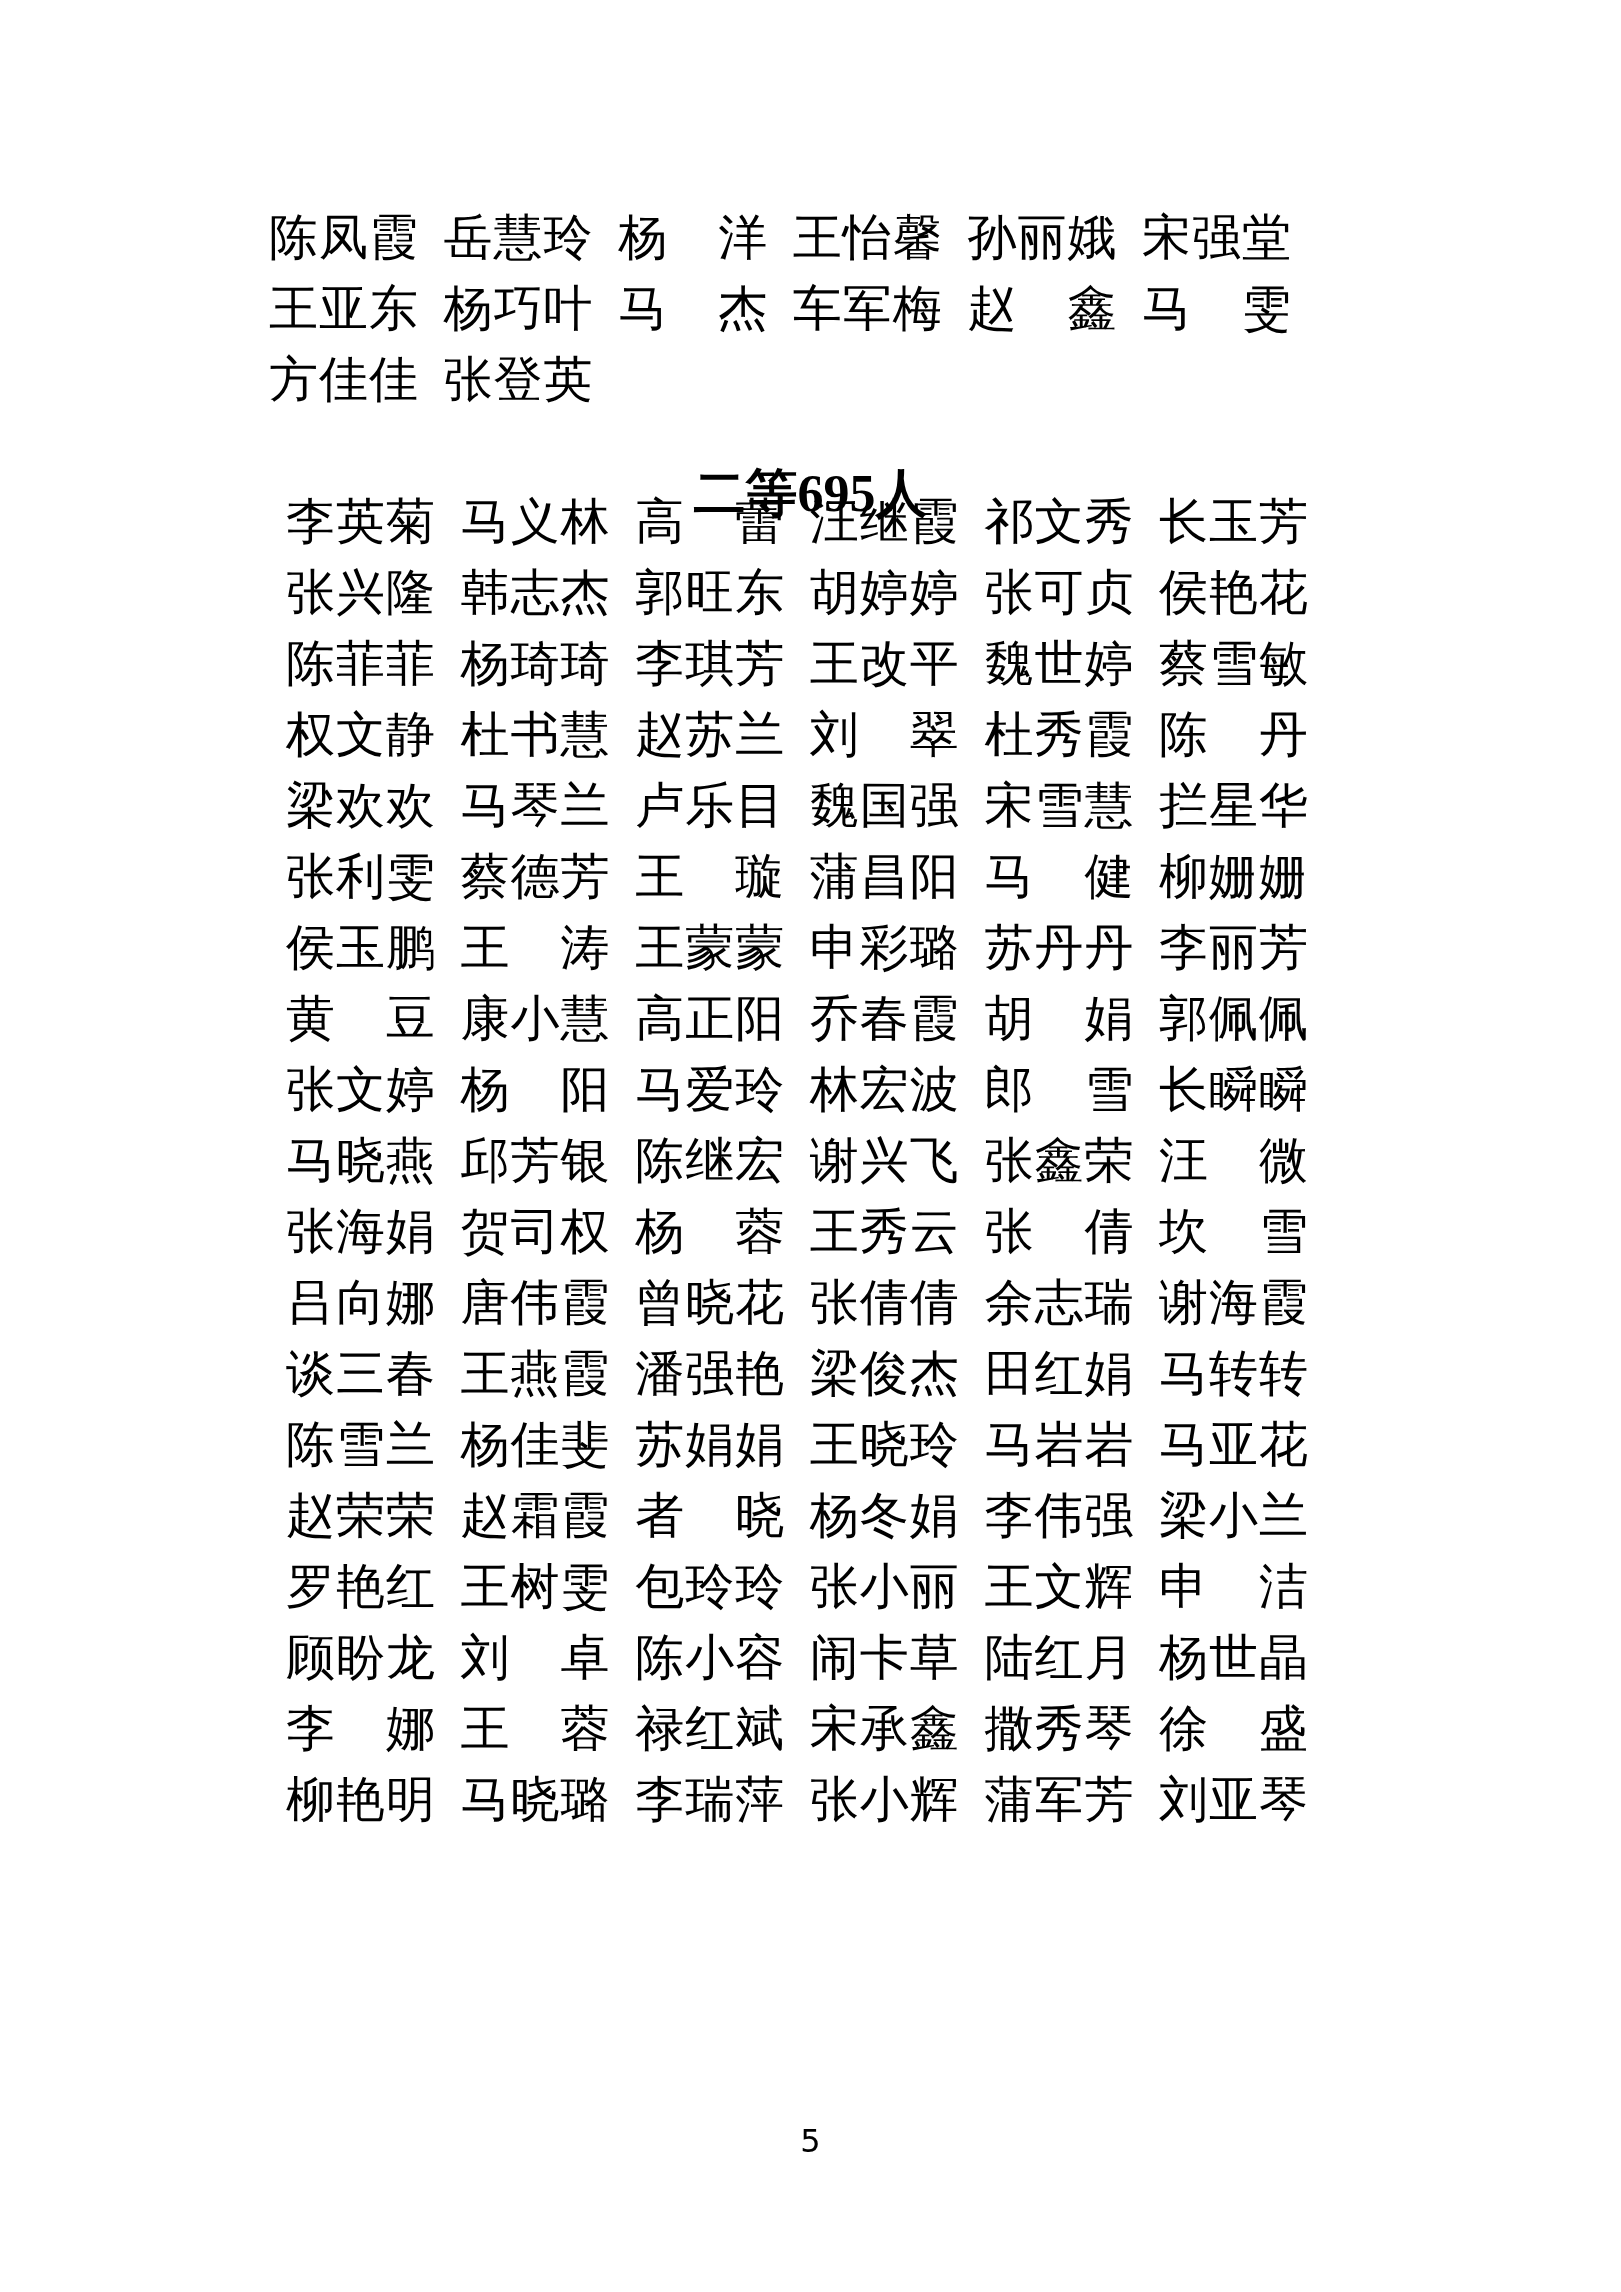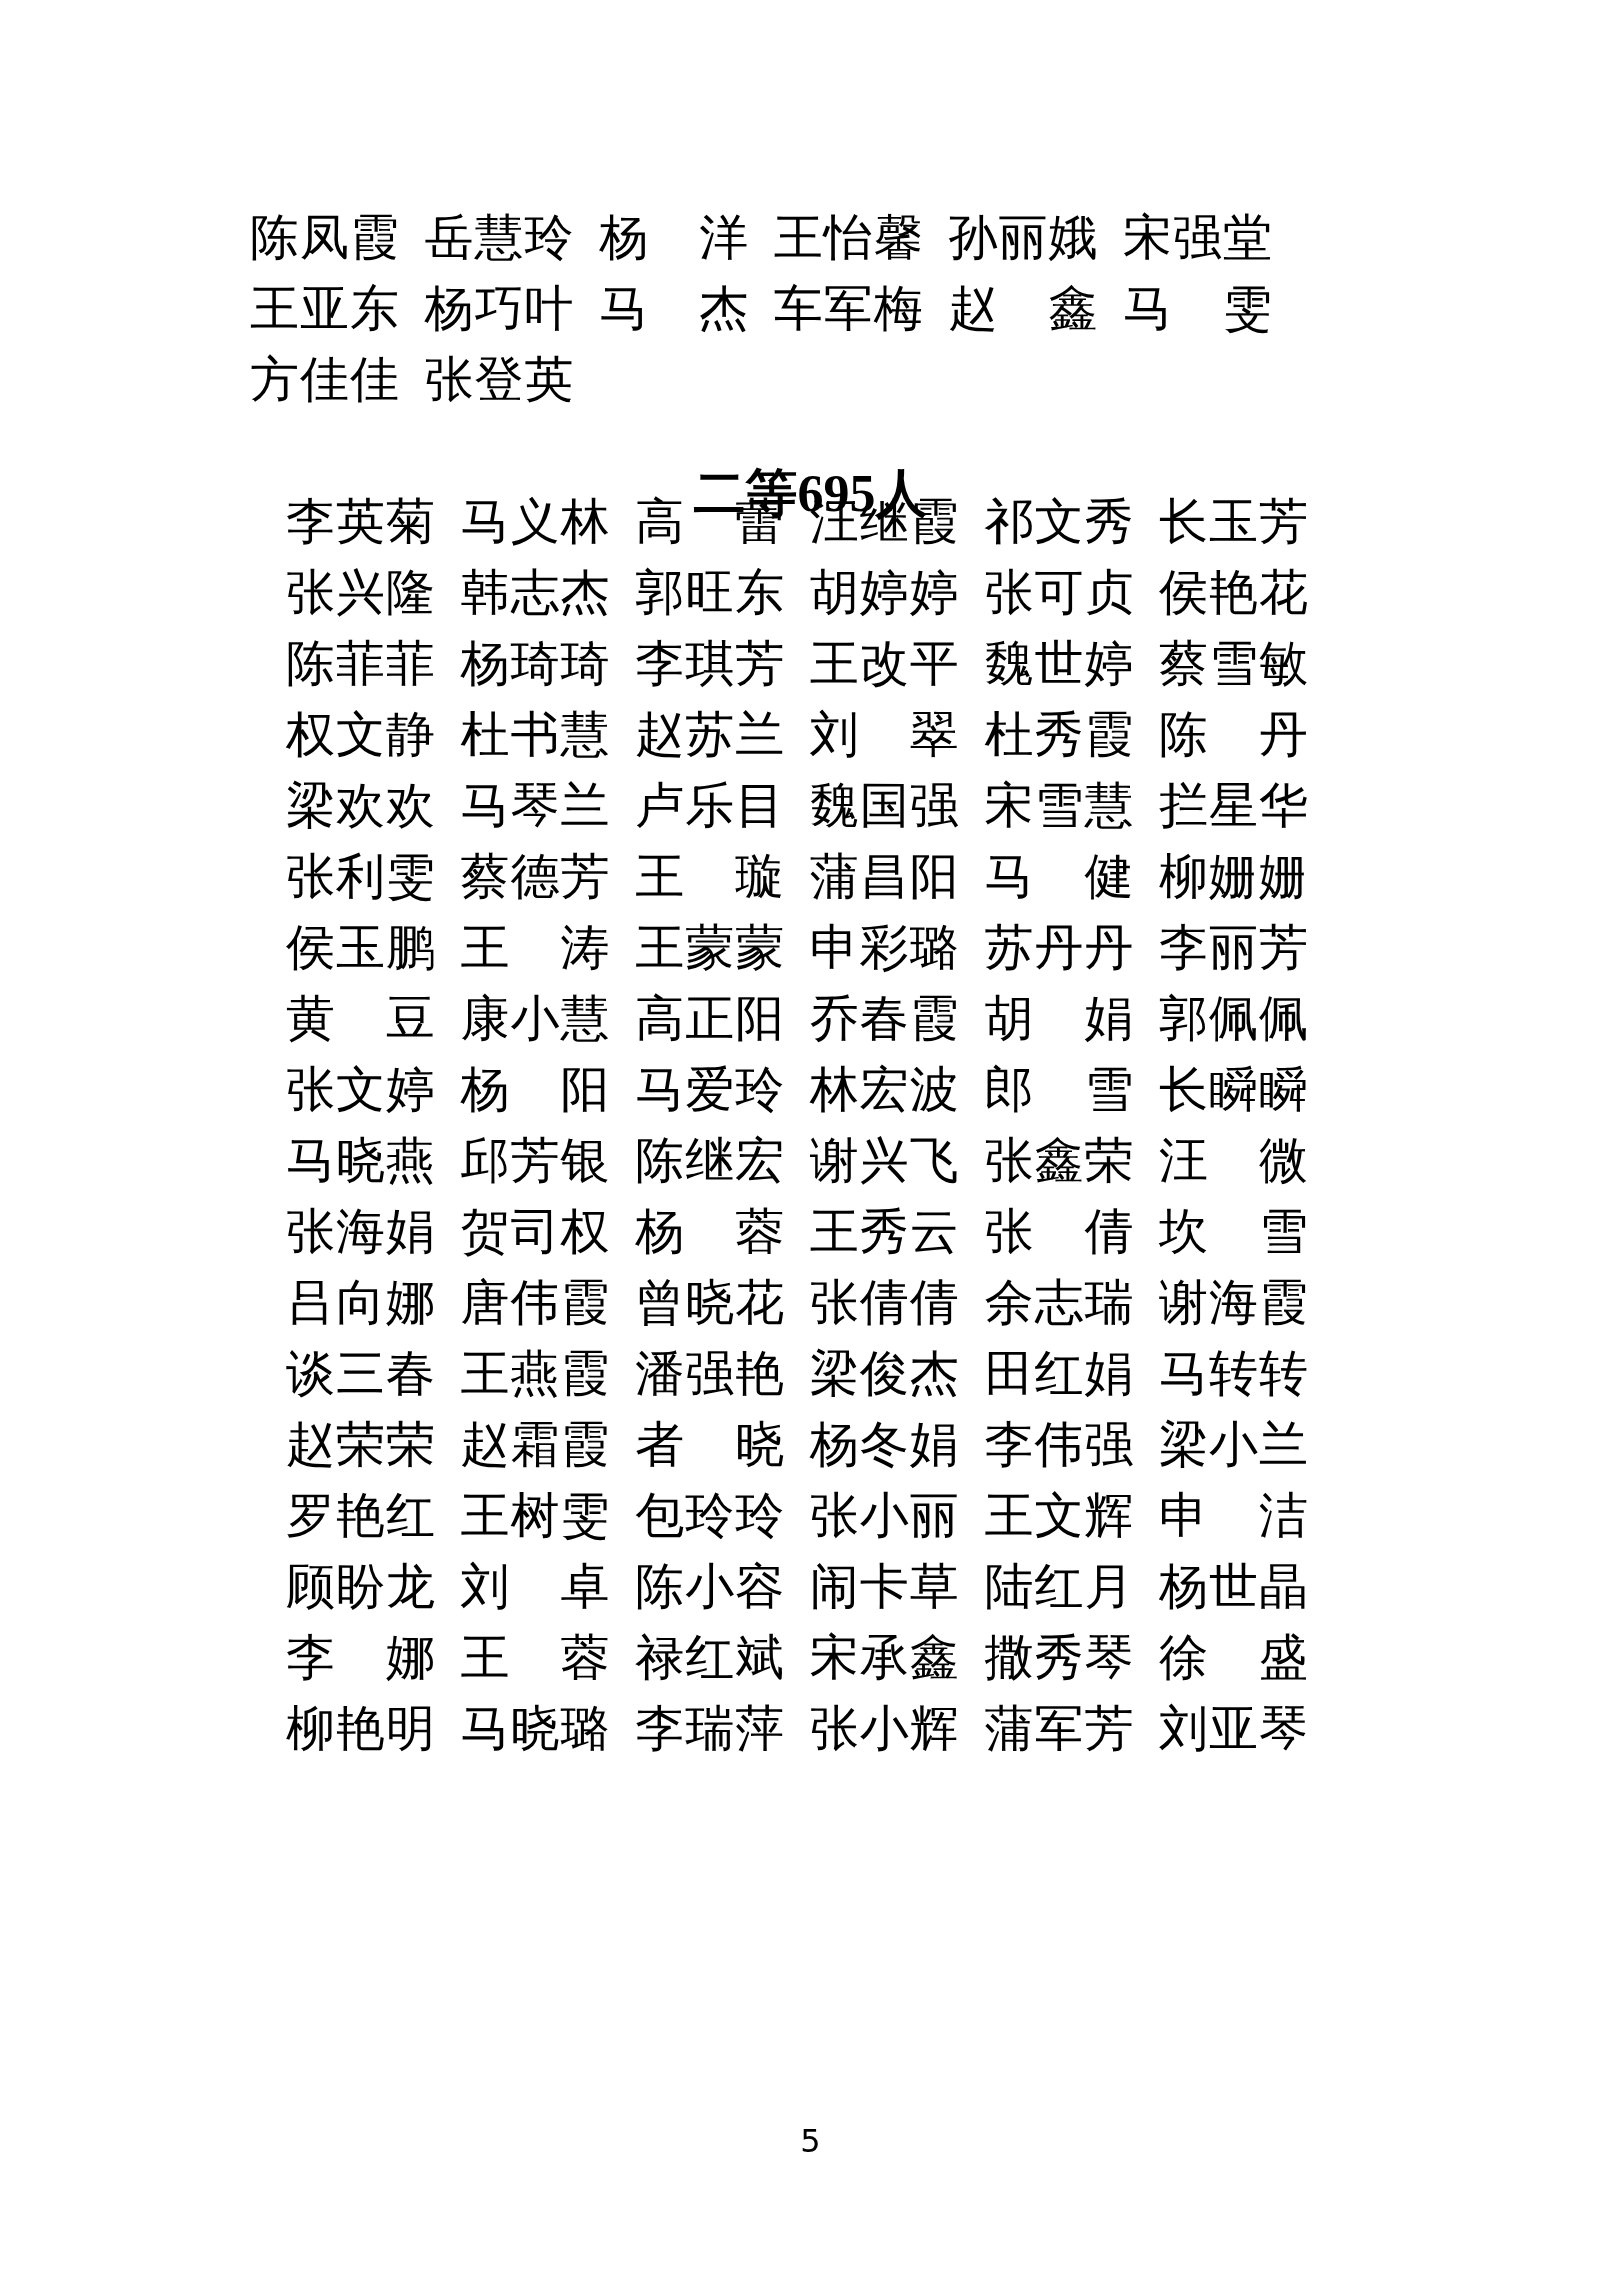--- a/index.html
+++ b/index.html
@@ -15,20 +15,21 @@
     color: #000000;
     font-family: "Liberation Serif", "DejaVu Serif", serif;
     overflow: hidden;
   }
   .names-block {
     position: absolute;
     left: 250px;
   }
   .names-block.top {
     top: 202px;
+    margin-left: 19px;
   }
   .names-block.second {
     top: 486px;
     margin-left: 36px;
   }
   .name-row {
     display: grid;
     grid-template-columns: repeat(6, 157px);
     column-gap: 17.6px;
     height: 71px;
@@ -194,20 +195,28 @@
       </div>
       <div class="name-row">
         <span class="person-name">谈三春</span>
         <span class="person-name">王燕霞</span>
         <span class="person-name">潘强艳</span>
         <span class="person-name">梁俊杰</span>
         <span class="person-name">田红娟</span>
         <span class="person-name">马转转</span>
       </div>
       <div class="name-row">
+        <span class="person-name">陈雪兰</span>
+        <span class="person-name">杨佳斐</span>
+        <span class="person-name">苏娟娟</span>
+        <span class="person-name">王晓玲</span>
+        <span class="person-name">马岩岩</span>
+        <span class="person-name">马亚花</span>
+      </div>
+      <div class="name-row">
         <span class="person-name">赵荣荣</span>
         <span class="person-name">赵霜霞</span>
         <span class="person-name">者　晓</span>
         <span class="person-name">杨冬娟</span>
         <span class="person-name">李伟强</span>
         <span class="person-name">梁小兰</span>
       </div>
       <div class="name-row">
         <span class="person-name">罗艳红</span>
         <span class="person-name">王树雯</span>

